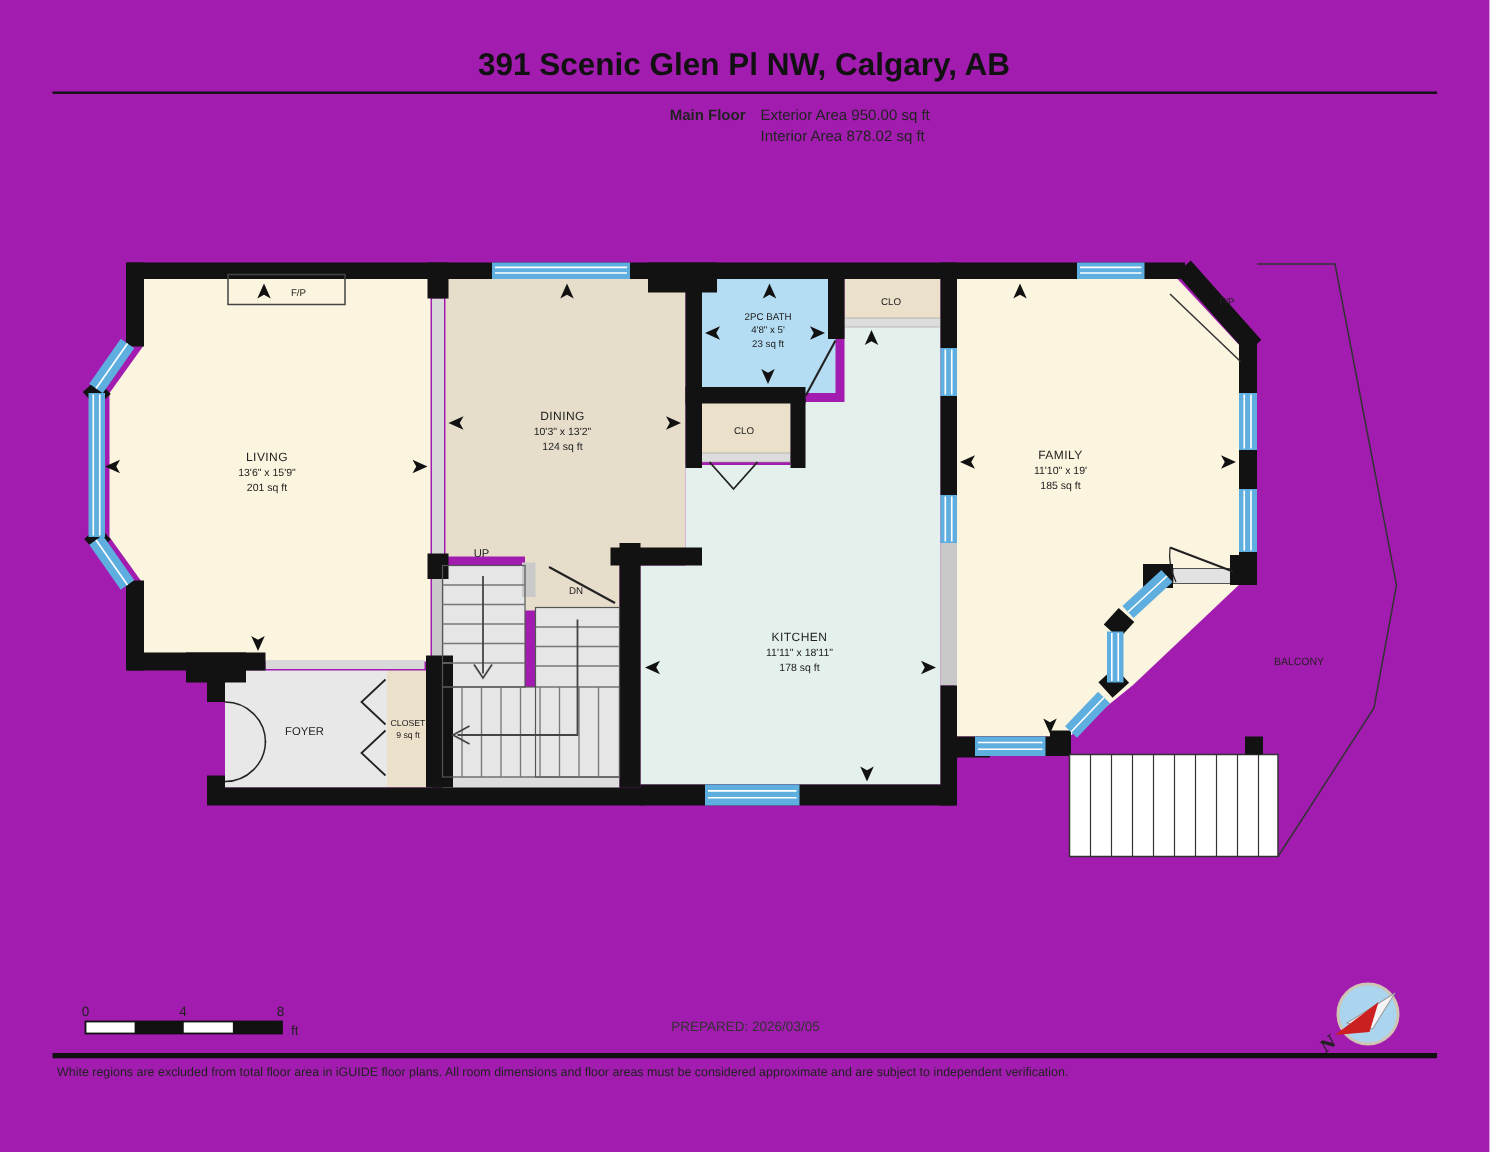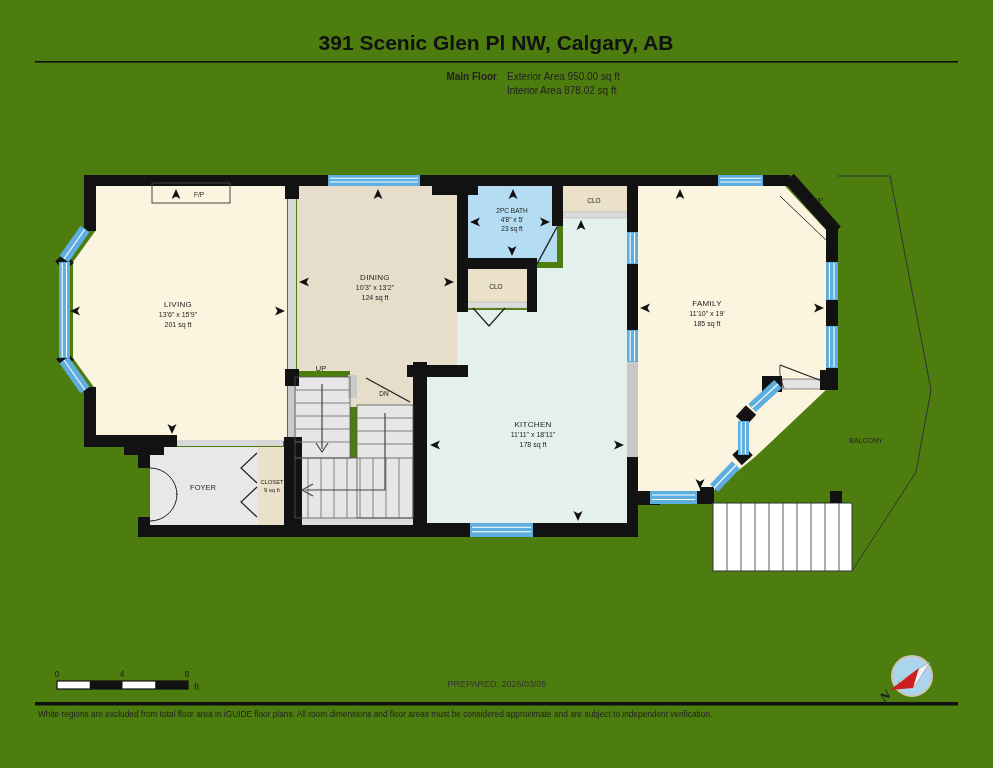--- a/index.html
+++ b/index.html
@@ -1,16 +1,16 @@
 <!DOCTYPE html>
 <html><head>
 <meta charset="utf-8">
 <style>
   html,body{margin:0;padding:0;background:#ffffff;}
-  .page{position:relative;width:993px;height:768px;background:#4d7c0f;overflow:hidden;}
+  .page{position:relative;width:993px;height:768px;background:#a21caf;overflow:hidden;}
   svg{display:block;}
   text{font-family:"Liberation Sans","DejaVu Sans",sans-serif;fill:#222;}
   .title{font-size:21px;font-weight:bold;fill:#111;}
   .floorlbl{font-size:10px;font-weight:bold;}
   .arealbl{font-size:10px;}
   .room{font-size:8px;letter-spacing:.3px;}
   .dims{font-size:7px;}
   .small{font-size:6.5px;}
   .tiny{font-size:5.8px;}
   .scaletxt{font-size:9px;}

